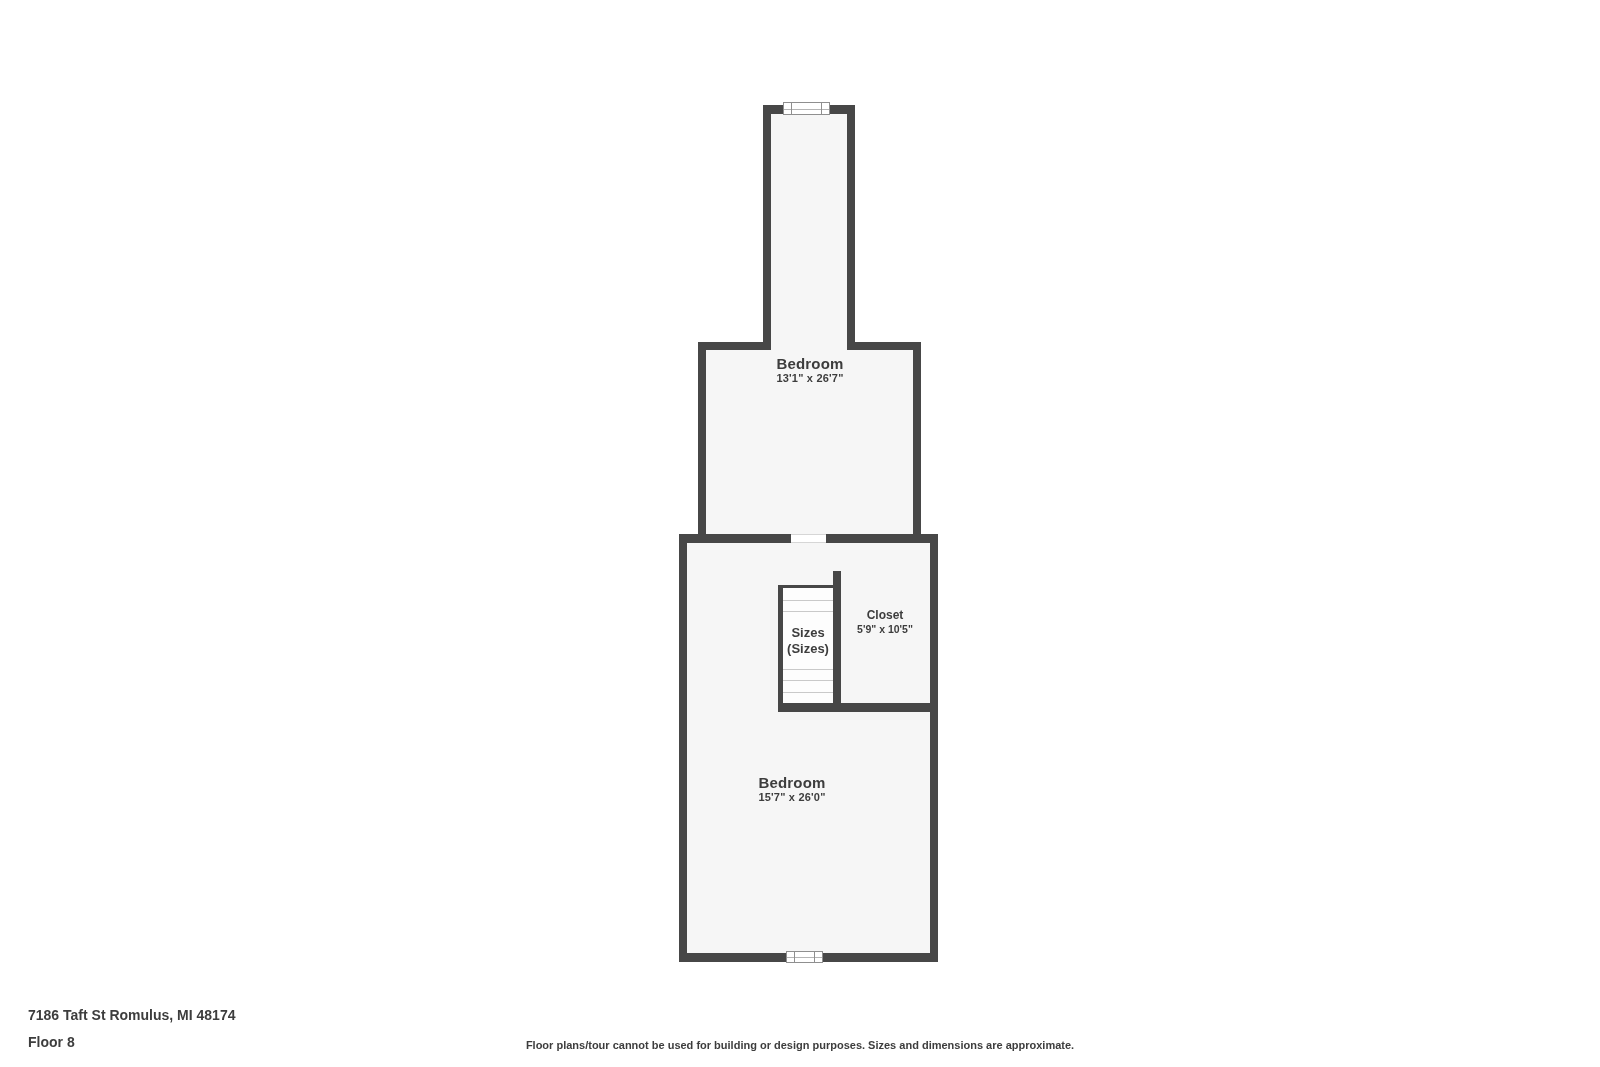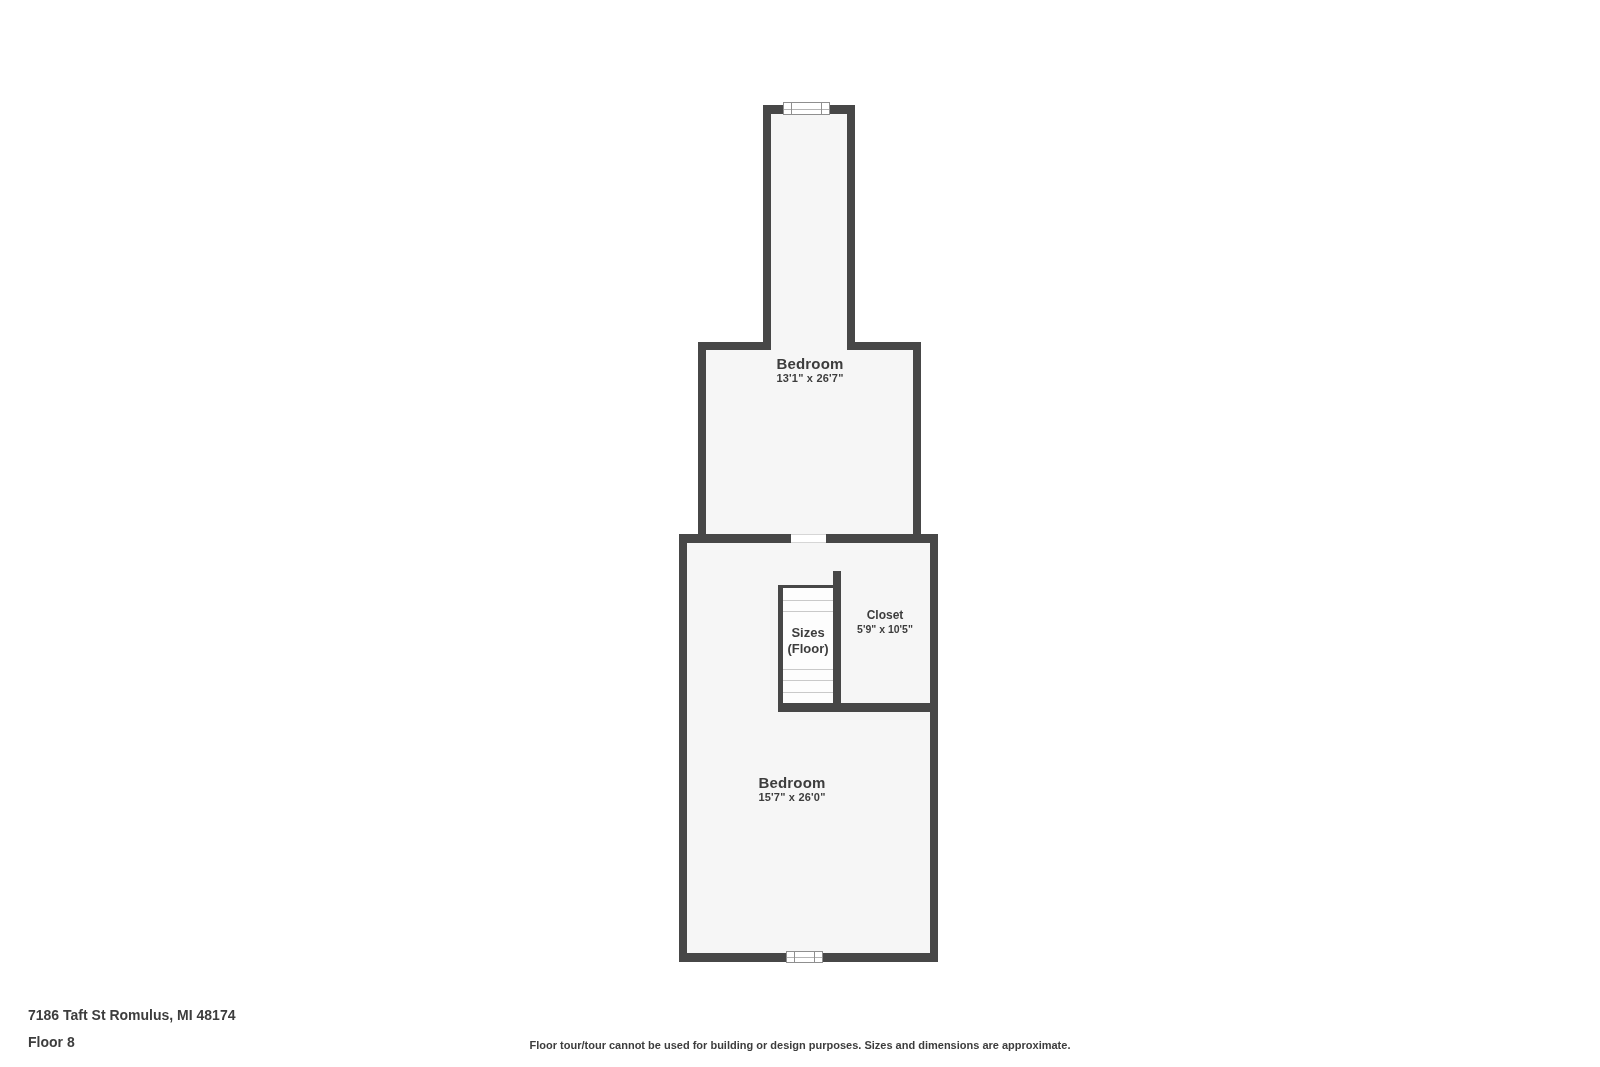--- a/index.html
+++ b/index.html
@@ -97,22 +97,22 @@
   </div>
 
   <div class="label room-name" style="left:802px;top:364px;">Bedroom</div>
   <div class="label room-dims" style="left:802px;top:378px;">13'1" x 26'7"</div>
 
   <div class="label closet-name" style="left:877px;top:616px;">Closet</div>
   <div class="label closet-dims" style="left:877px;top:630px;">5'9" x 10'5"</div>
 
   <div class="stairs-label">
     <span>Sizes</span>
-    <span>(Floor)</span>
+    <span>(Sizes)</span>
   </div>
 
   <div class="label room-name" style="left:784px;top:783px;">Bedroom</div>
   <div class="label room-dims" style="left:784px;top:797px;">15'7" x 26'0"</div>
 </div>
 
 <div class="footer-address">7186 Taft St Romulus, MI 48174</div>
 <div class="footer-floor">Floor 8</div>
-<div class="footer-disclaimer">Floor tour/tour cannot be used for building or design purposes. Sizes and dimensions are approximate.</div>
+<div class="footer-disclaimer">Floor plans/tour cannot be used for building or design purposes. Sizes and dimensions are approximate.</div>
 
 </body></html>

